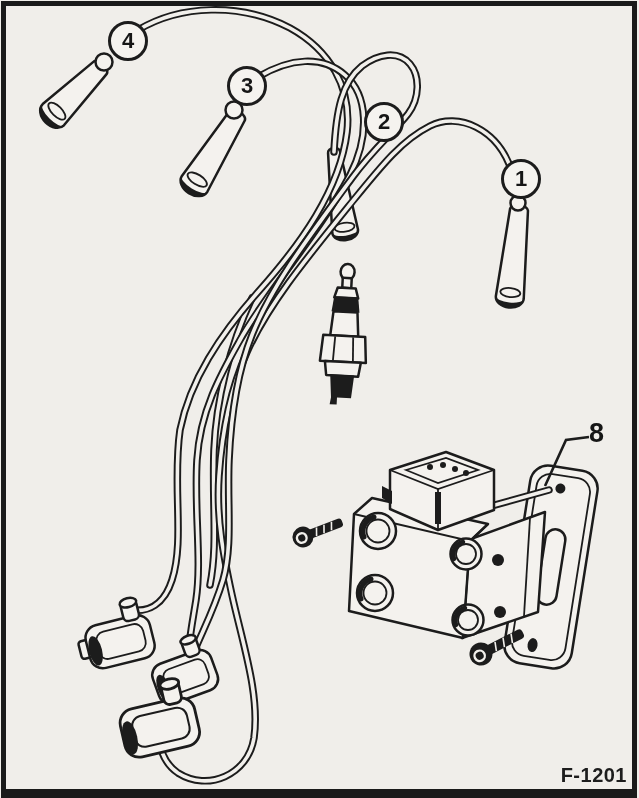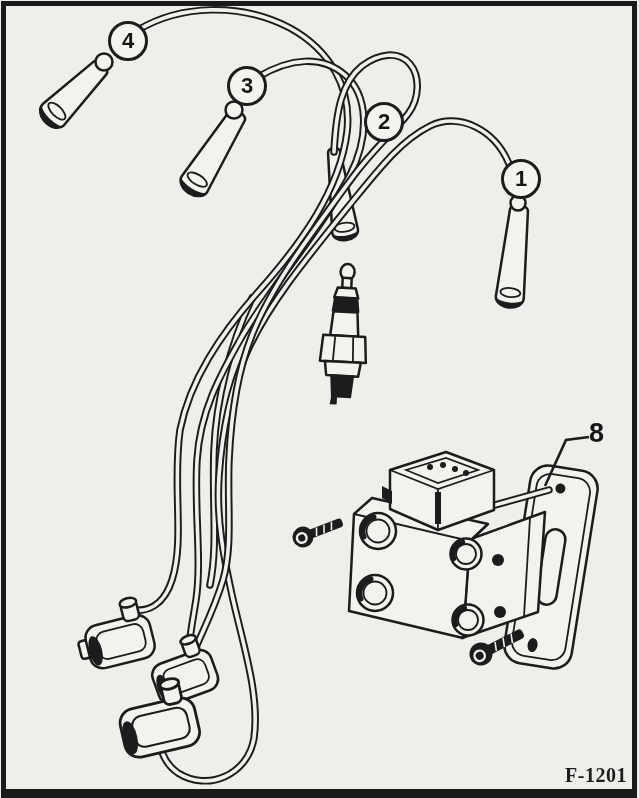--- a/index.html
+++ b/index.html
@@ -24,21 +24,21 @@
     border:3px solid #1c1c1c;background:#f5f3ef;color:#161616;
     display:flex;align-items:center;justify-content:center;
     font-size:22px;font-weight:700;line-height:1;
   }
   .part-label{
     position:absolute;z-index:30;color:#161616;
     font-size:27px;font-weight:600;line-height:1;
   }
   .figure-code{
     position:absolute;z-index:30;right:12px;bottom:13px;color:#1d1d1d;
-    font-size:20px;font-weight:600;letter-spacing:0.5px;line-height:1;font-family:Liberation Serif, serif;
+    font-size:20px;font-weight:600;letter-spacing:0.5px;line-height:1;
   }
 </style>
 </head>
 <body>
 
 <div class="stage">
 
   <svg class="art" width="639" height="798" viewBox="0 0 639 798">
 
     <g transform="translate(334,152) rotate(-8)">

